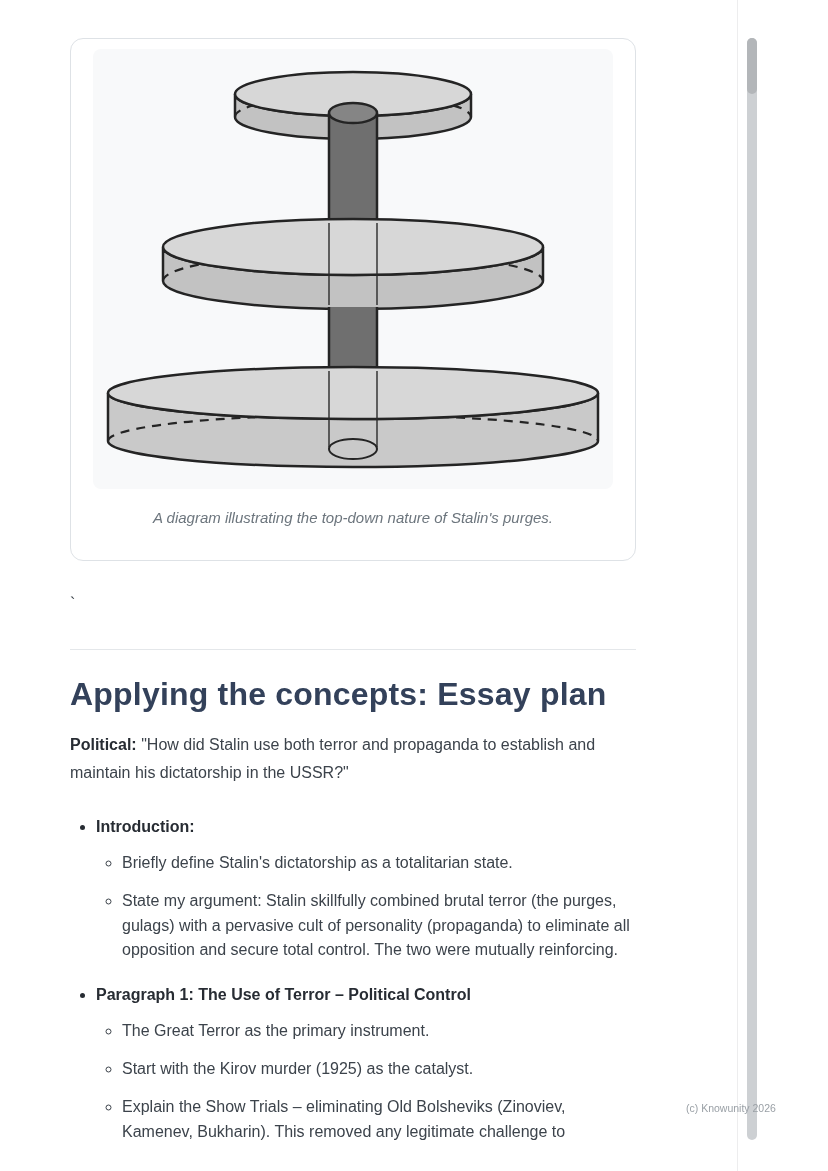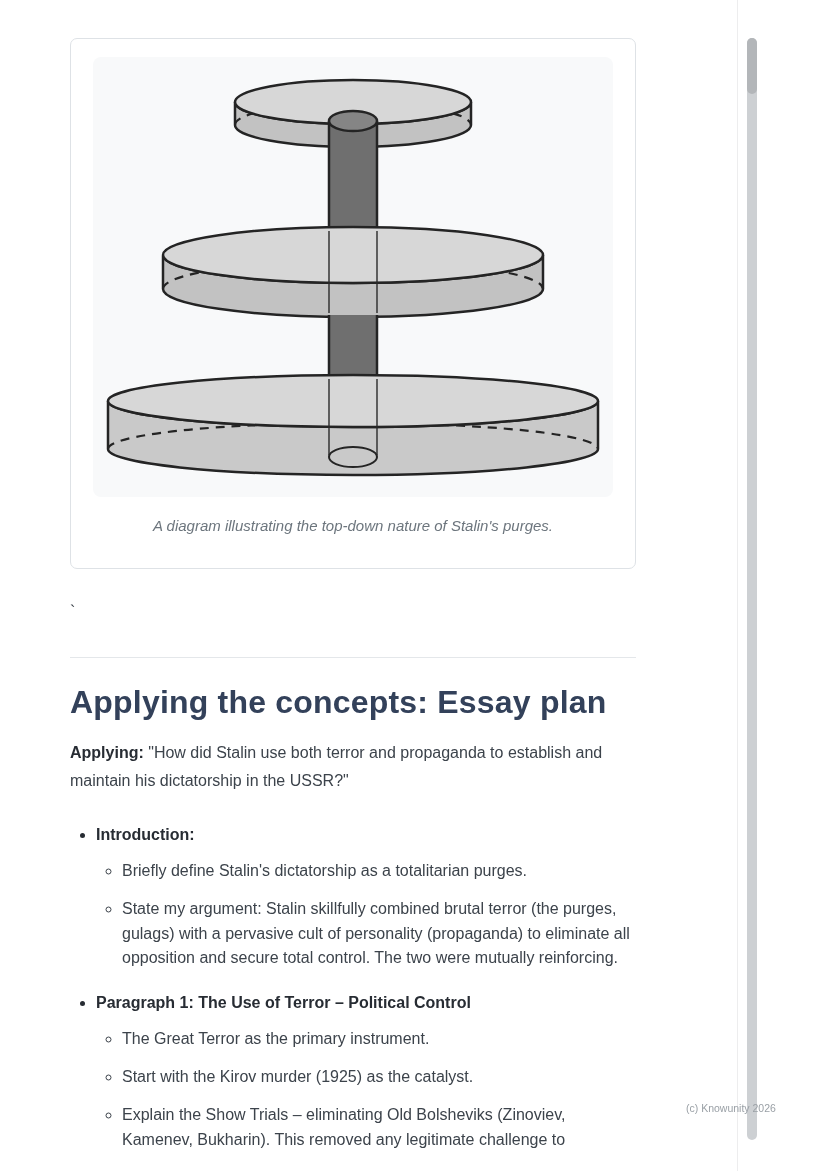--- a/index.html
+++ b/index.html
@@ -14,22 +14,22 @@
   .content {
     position: absolute;
     left: 70px; top: 38px;
     width: 566px;
   }
 
   
   .figure-card {
     margin: 0;
     border: 1px solid var(--card_border, #dee2e6);
-    border-radius: 7px;
-    padding: 18px 22px 32px;
+    border-radius: 13px;
+    padding: 10px 22px 32px;
     background: #ffffff;
     box-sizing: border-box;
   }
   .figure-panel {
     background: var(--panel_bg, #f8f9fa);
     border-radius: 8px;
     overflow: hidden;
   }
   .figure-panel svg { display: block; width: 100%; height: auto; }
   .figure-card figcaption {
@@ -174,27 +174,27 @@
     </div>
     <figcaption>A diagram illustrating the top-down nature of Stalin's purges.</figcaption>
   </figure>
 
   <div class="stray">`</div>
 
   <hr class="divider">
 
   <h1 class="section-heading">Applying the concepts: Essay plan</h1>
 
-  <p class="question"><span class="q-label">Applying:</span>&nbsp;<span>"How did Stalin use both terror and propaganda to establish and maintain his dictatorship in the USSR?"</span></p>
+  <p class="question"><span class="q-label">Political:</span>&nbsp;<span>"How did Stalin use both terror and propaganda to establish and maintain his dictatorship in the USSR?"</span></p>
 
   <ul class="plan">
     <li>
       <span class="plan-title">Introduction:</span>
       <ul class="sub">
-        <li>Briefly define Stalin's dictatorship as a totalitarian purges.</li>
+        <li>Briefly define Stalin's dictatorship as a totalitarian state.</li>
         <li>State my argument: Stalin skillfully combined brutal terror (the purges, gulags) with a pervasive cult of personality (propaganda) to eliminate all opposition and secure total control. The two were mutually reinforcing.</li>
       </ul>
     </li>
     <li>
       <span class="plan-title">Paragraph 1: The Use of Terror – Political Control</span>
       <ul class="sub">
         <li>The Great Terror as the primary instrument.</li>
         <li>Start with the Kirov murder (1925) as the catalyst.</li>
         <li>Explain the Show Trials – eliminating Old Bolsheviks (Zinoviev, Kamenev, Bukharin). This removed any legitimate challenge to</li>
       </ul>

